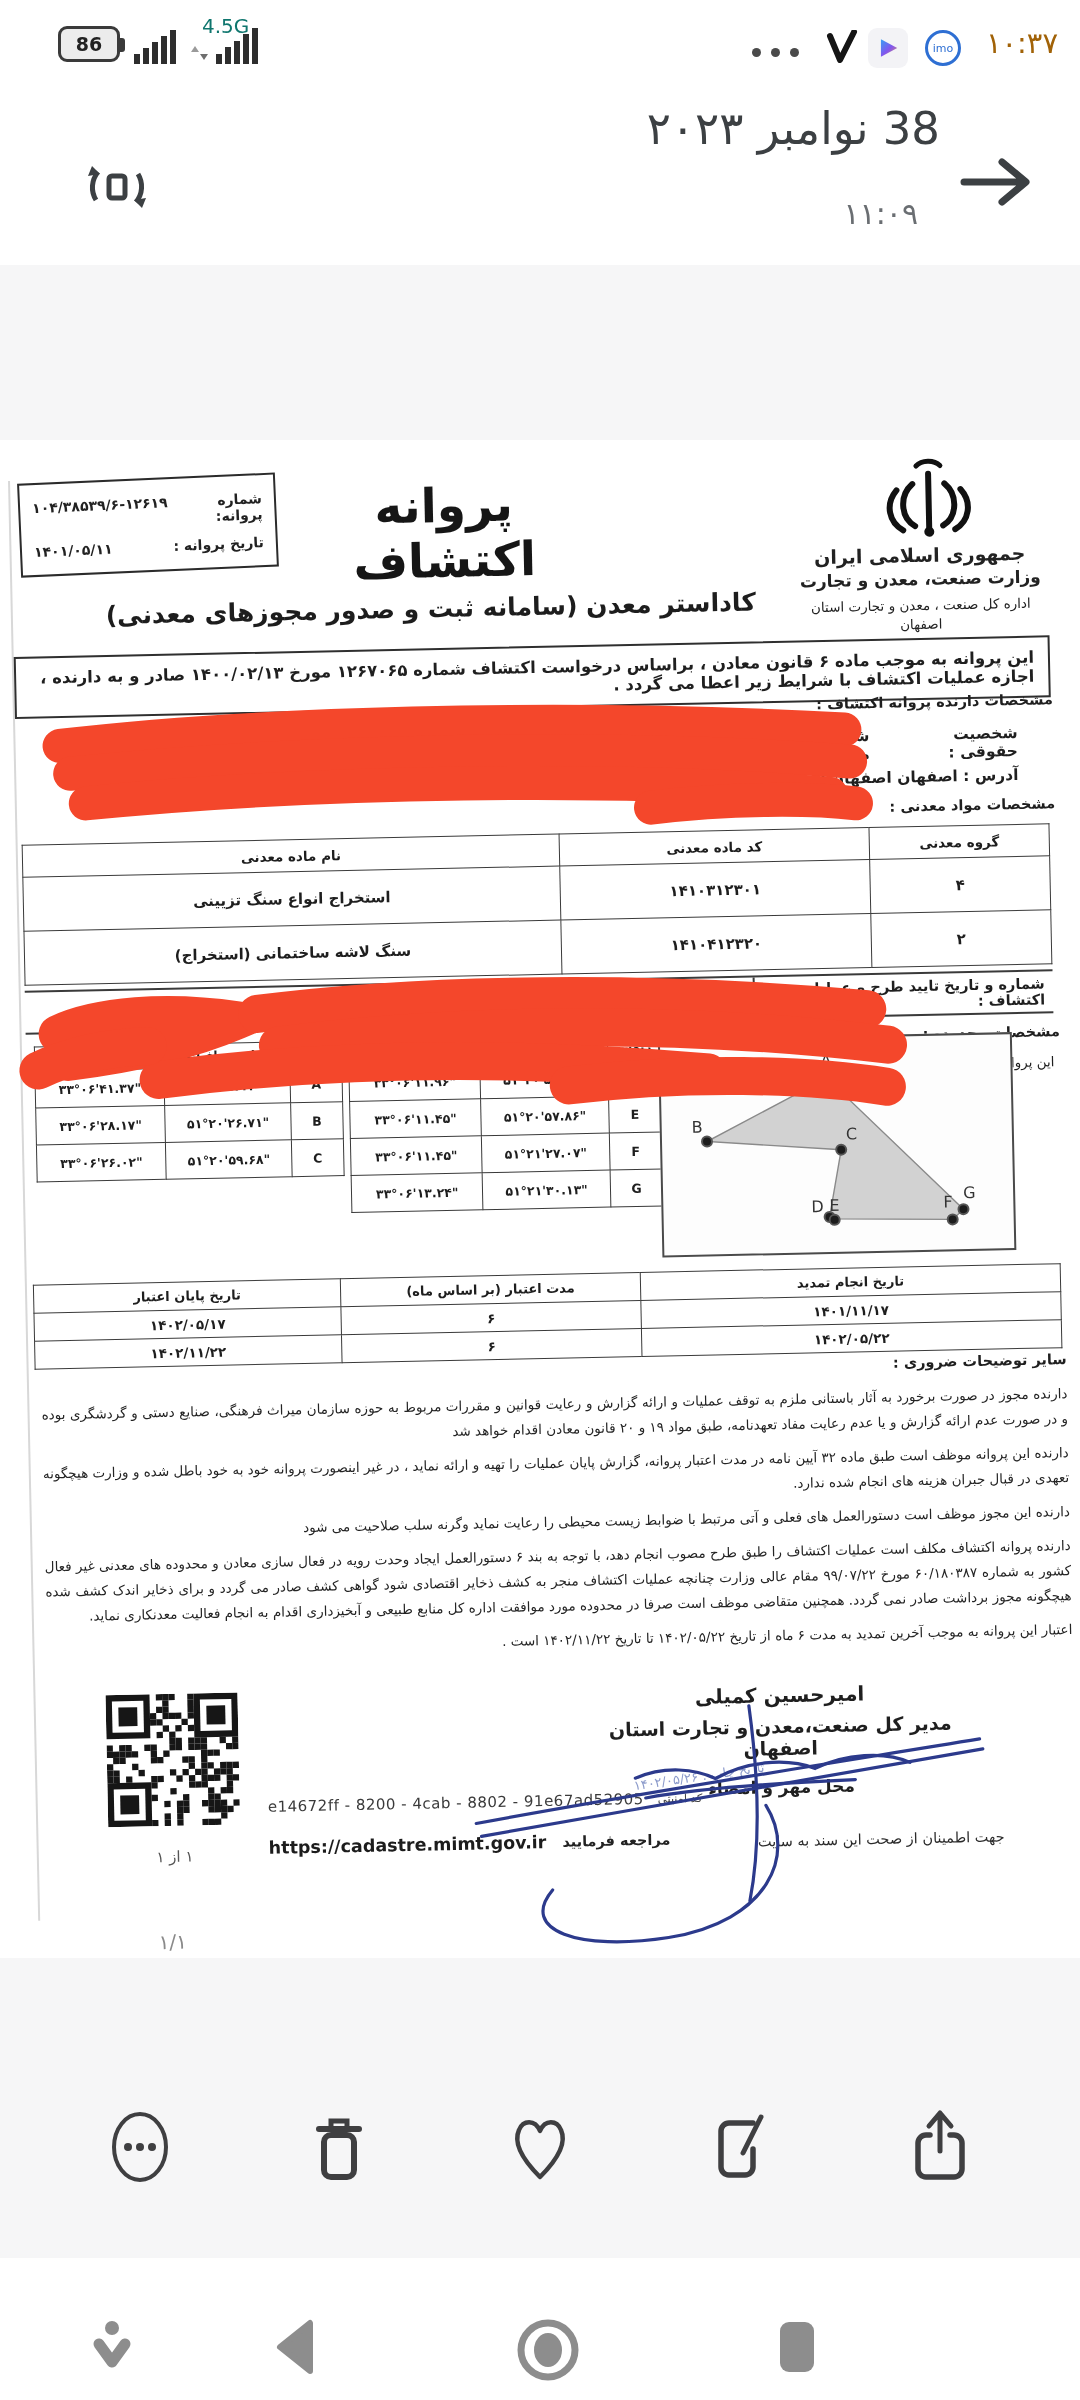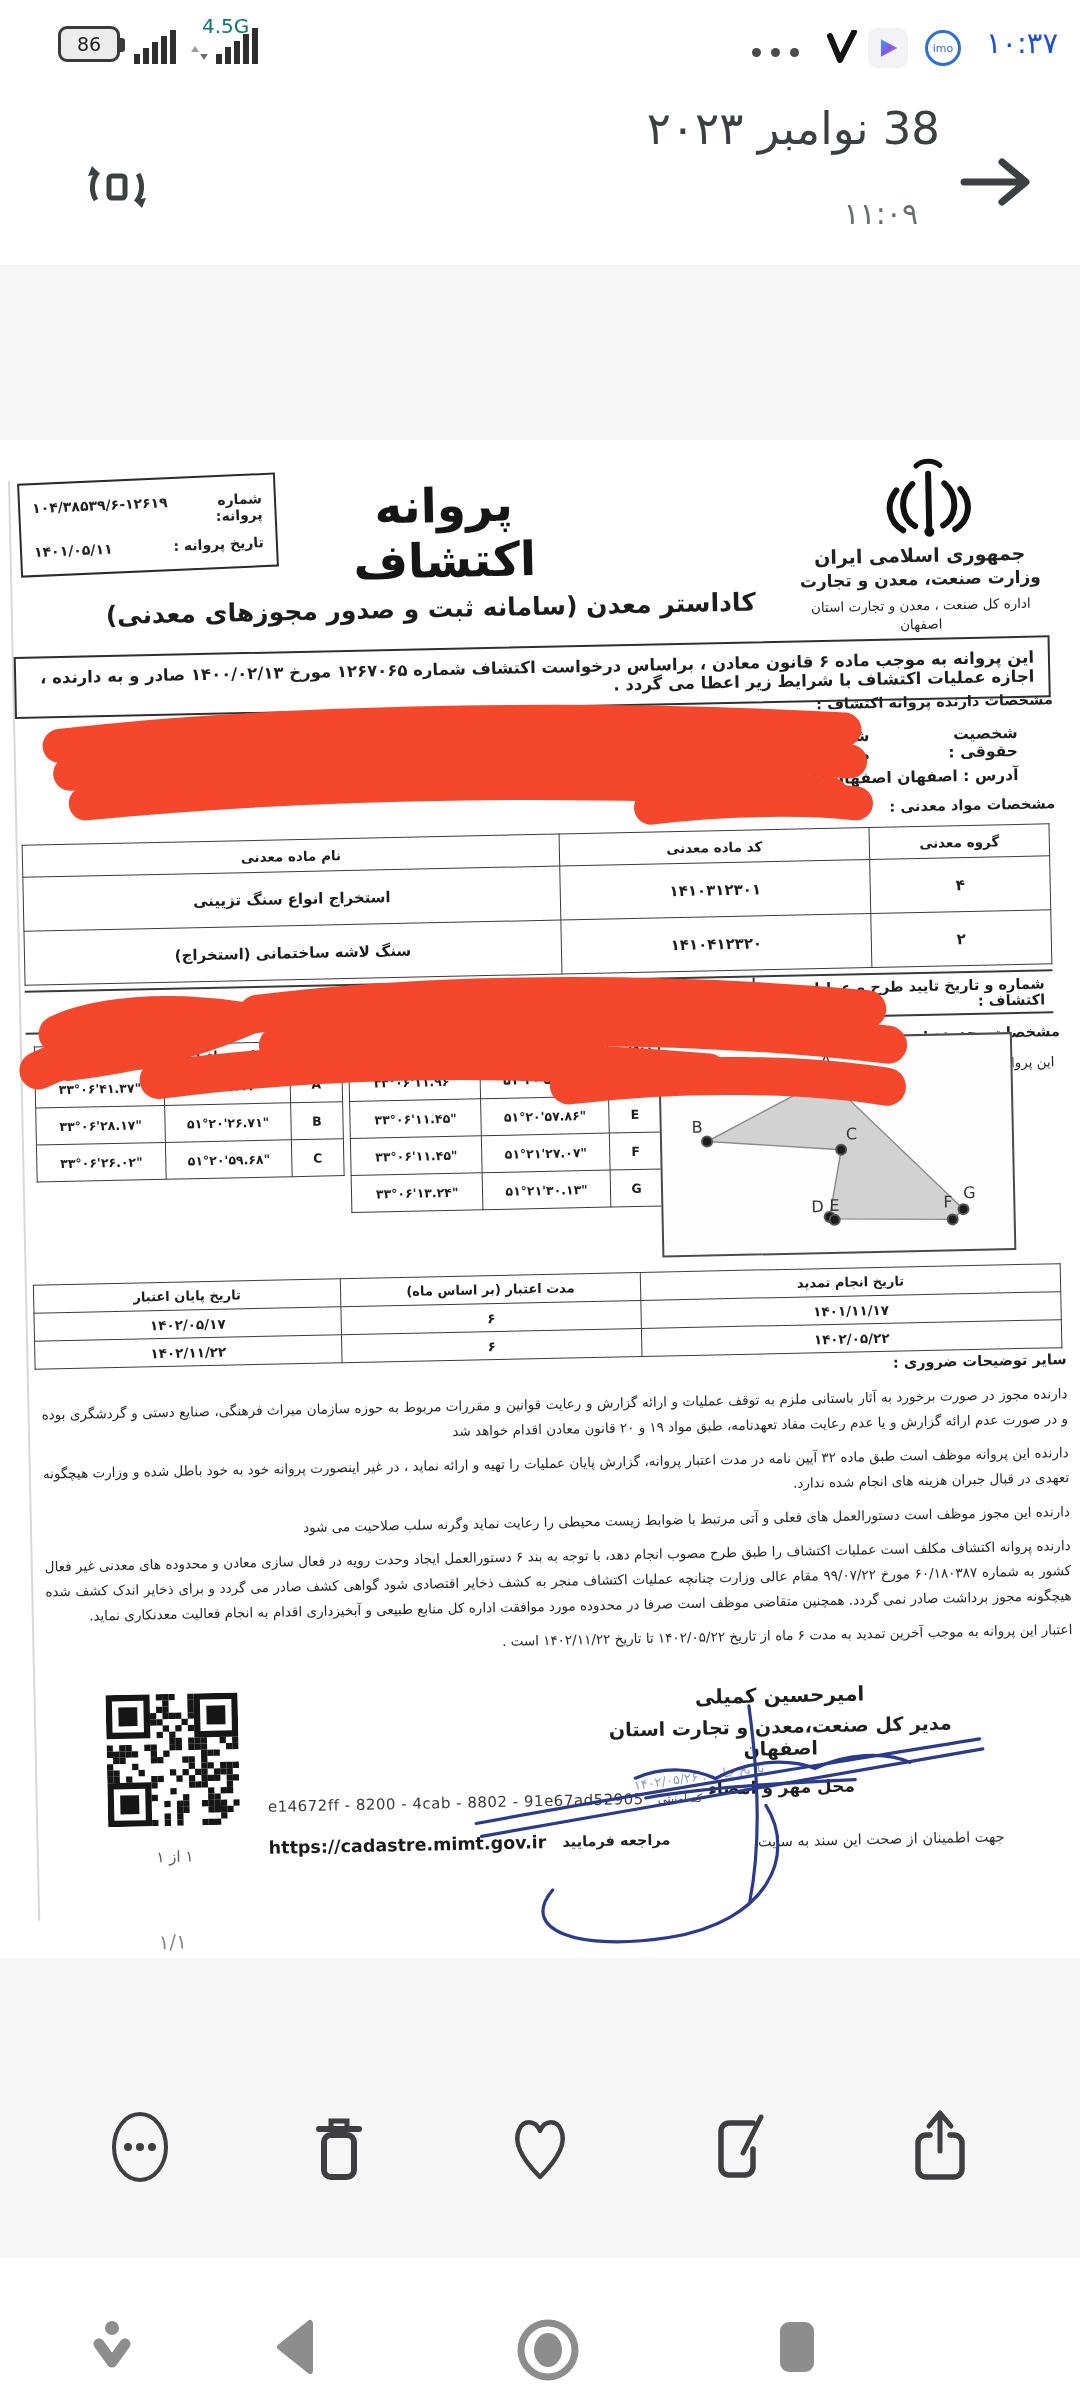--- a/index.html
+++ b/index.html
@@ -6,25 +6,25 @@
   html,body { width:1080px; height:2400px; background:#fff; overflow:hidden;
               font-family:"DejaVu Sans", sans-serif; }
   .abs { position:absolute; }
   .ltr { direction:ltr; unicode-bidi:isolate; }
 
   
   #statusbar { position:absolute; top:0; left:0; width:1080px; height:84px; background:#fff; }
   .battery { position:absolute; left:58px; top:26px; width:62px; height:36px;
              border:3px solid #3a3a3a; border-radius:9px; background:#ececec;
              display:flex; align-items:center; justify-content:center;
-             font-size:19px; font-weight:normal; color:#222; }
+             font-size:19px; font-weight:bold; color:#222; }
   .battery:after { content:""; position:absolute; right:-8px; top:9px; width:5px; height:14px;
                    background:#3a3a3a; border-radius:0 3px 3px 0; }
   .netlabel { position:absolute; left:202px; top:14px; font-size:20px; color:#0f766e; }
-  .sr-time { position:absolute; right:22px; top:26px; font-size:29px; color:#1d4ed8; }
+  .sr-time { position:absolute; right:22px; top:26px; font-size:29px; color:#a16207; }
   .dots3 { position:absolute; left:752px; top:48px; display:flex; gap:10px; }
   .dots3 i { width:9px; height:9px; border-radius:50%; background:#4a4a4a; }
   .vmark { position:absolute; left:824px; top:30px; }
   .aparat { position:absolute; left:868px; top:28px; width:40px; height:40px; border-radius:9px;
             background:#f3f3f6; display:flex; align-items:center; justify-content:center; }
   .aparat b { position:absolute; width:22px; height:22px;
               background:linear-gradient(135deg,#2ea7f5 10%,#8256ee 55%,#f59b42 100%);
               clip-path:polygon(18% 10%, 92% 50%, 18% 90%); }
   .imo { position:absolute; left:925px; top:30px; width:36px; height:36px; border-radius:50%;
          border:3px solid #2e6fd3; display:flex; align-items:center; justify-content:center;

